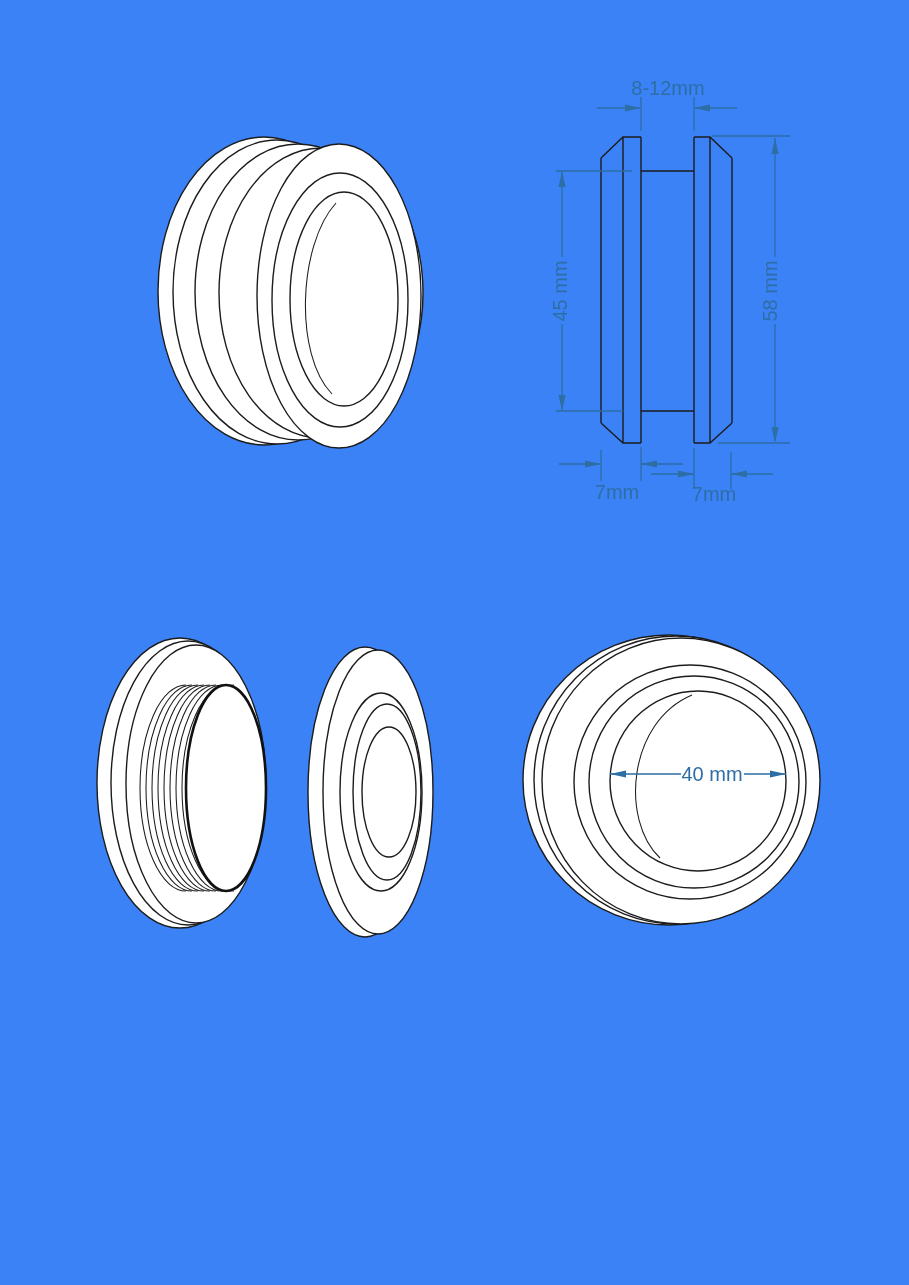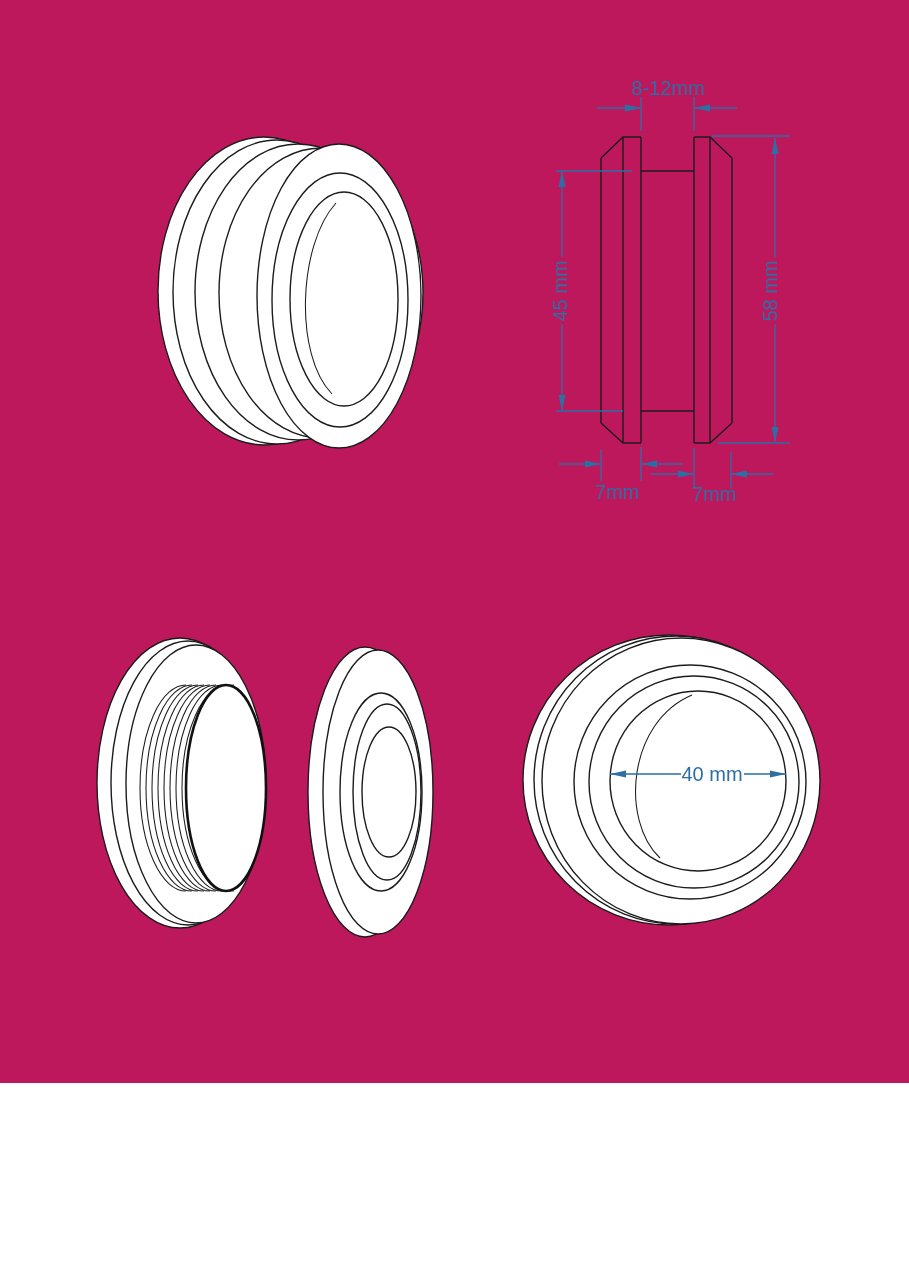--- a/index.html
+++ b/index.html
@@ -1,16 +1,16 @@
 <!DOCTYPE html>
 <html><head>
 <meta charset="utf-8">
 <style>
   html,body{margin:0;padding:0;background:#ffffff;}
-  .stage{position:relative;width:909px;height:1083px;background:#be185d;overflow:hidden;}
+  .stage{position:relative;width:909px;height:1285px;background:#3b82f6;overflow:hidden;}
   svg{display:block;}
   .ol   {fill:#ffffff;stroke:#1c1c1c;stroke-width:1.4;}
   .oln  {fill:none;stroke:#1c1c1c;stroke-width:1.4;stroke-linejoin:miter;}
   .thr  {fill:none;stroke:#1c1c1c;stroke-width:1.05;}
   .boldE{fill:#ffffff;stroke:#111111;stroke-width:2.6;}
   .dim  {fill:none;stroke:#2d6ea5;stroke-width:1.3;}
   .dar  {fill:#2d6ea5;stroke:none;}
   .dtx  {fill:#2d6ea5;font-family:"Liberation Sans",sans-serif;font-size:20px;}
 </style>
 </head>

